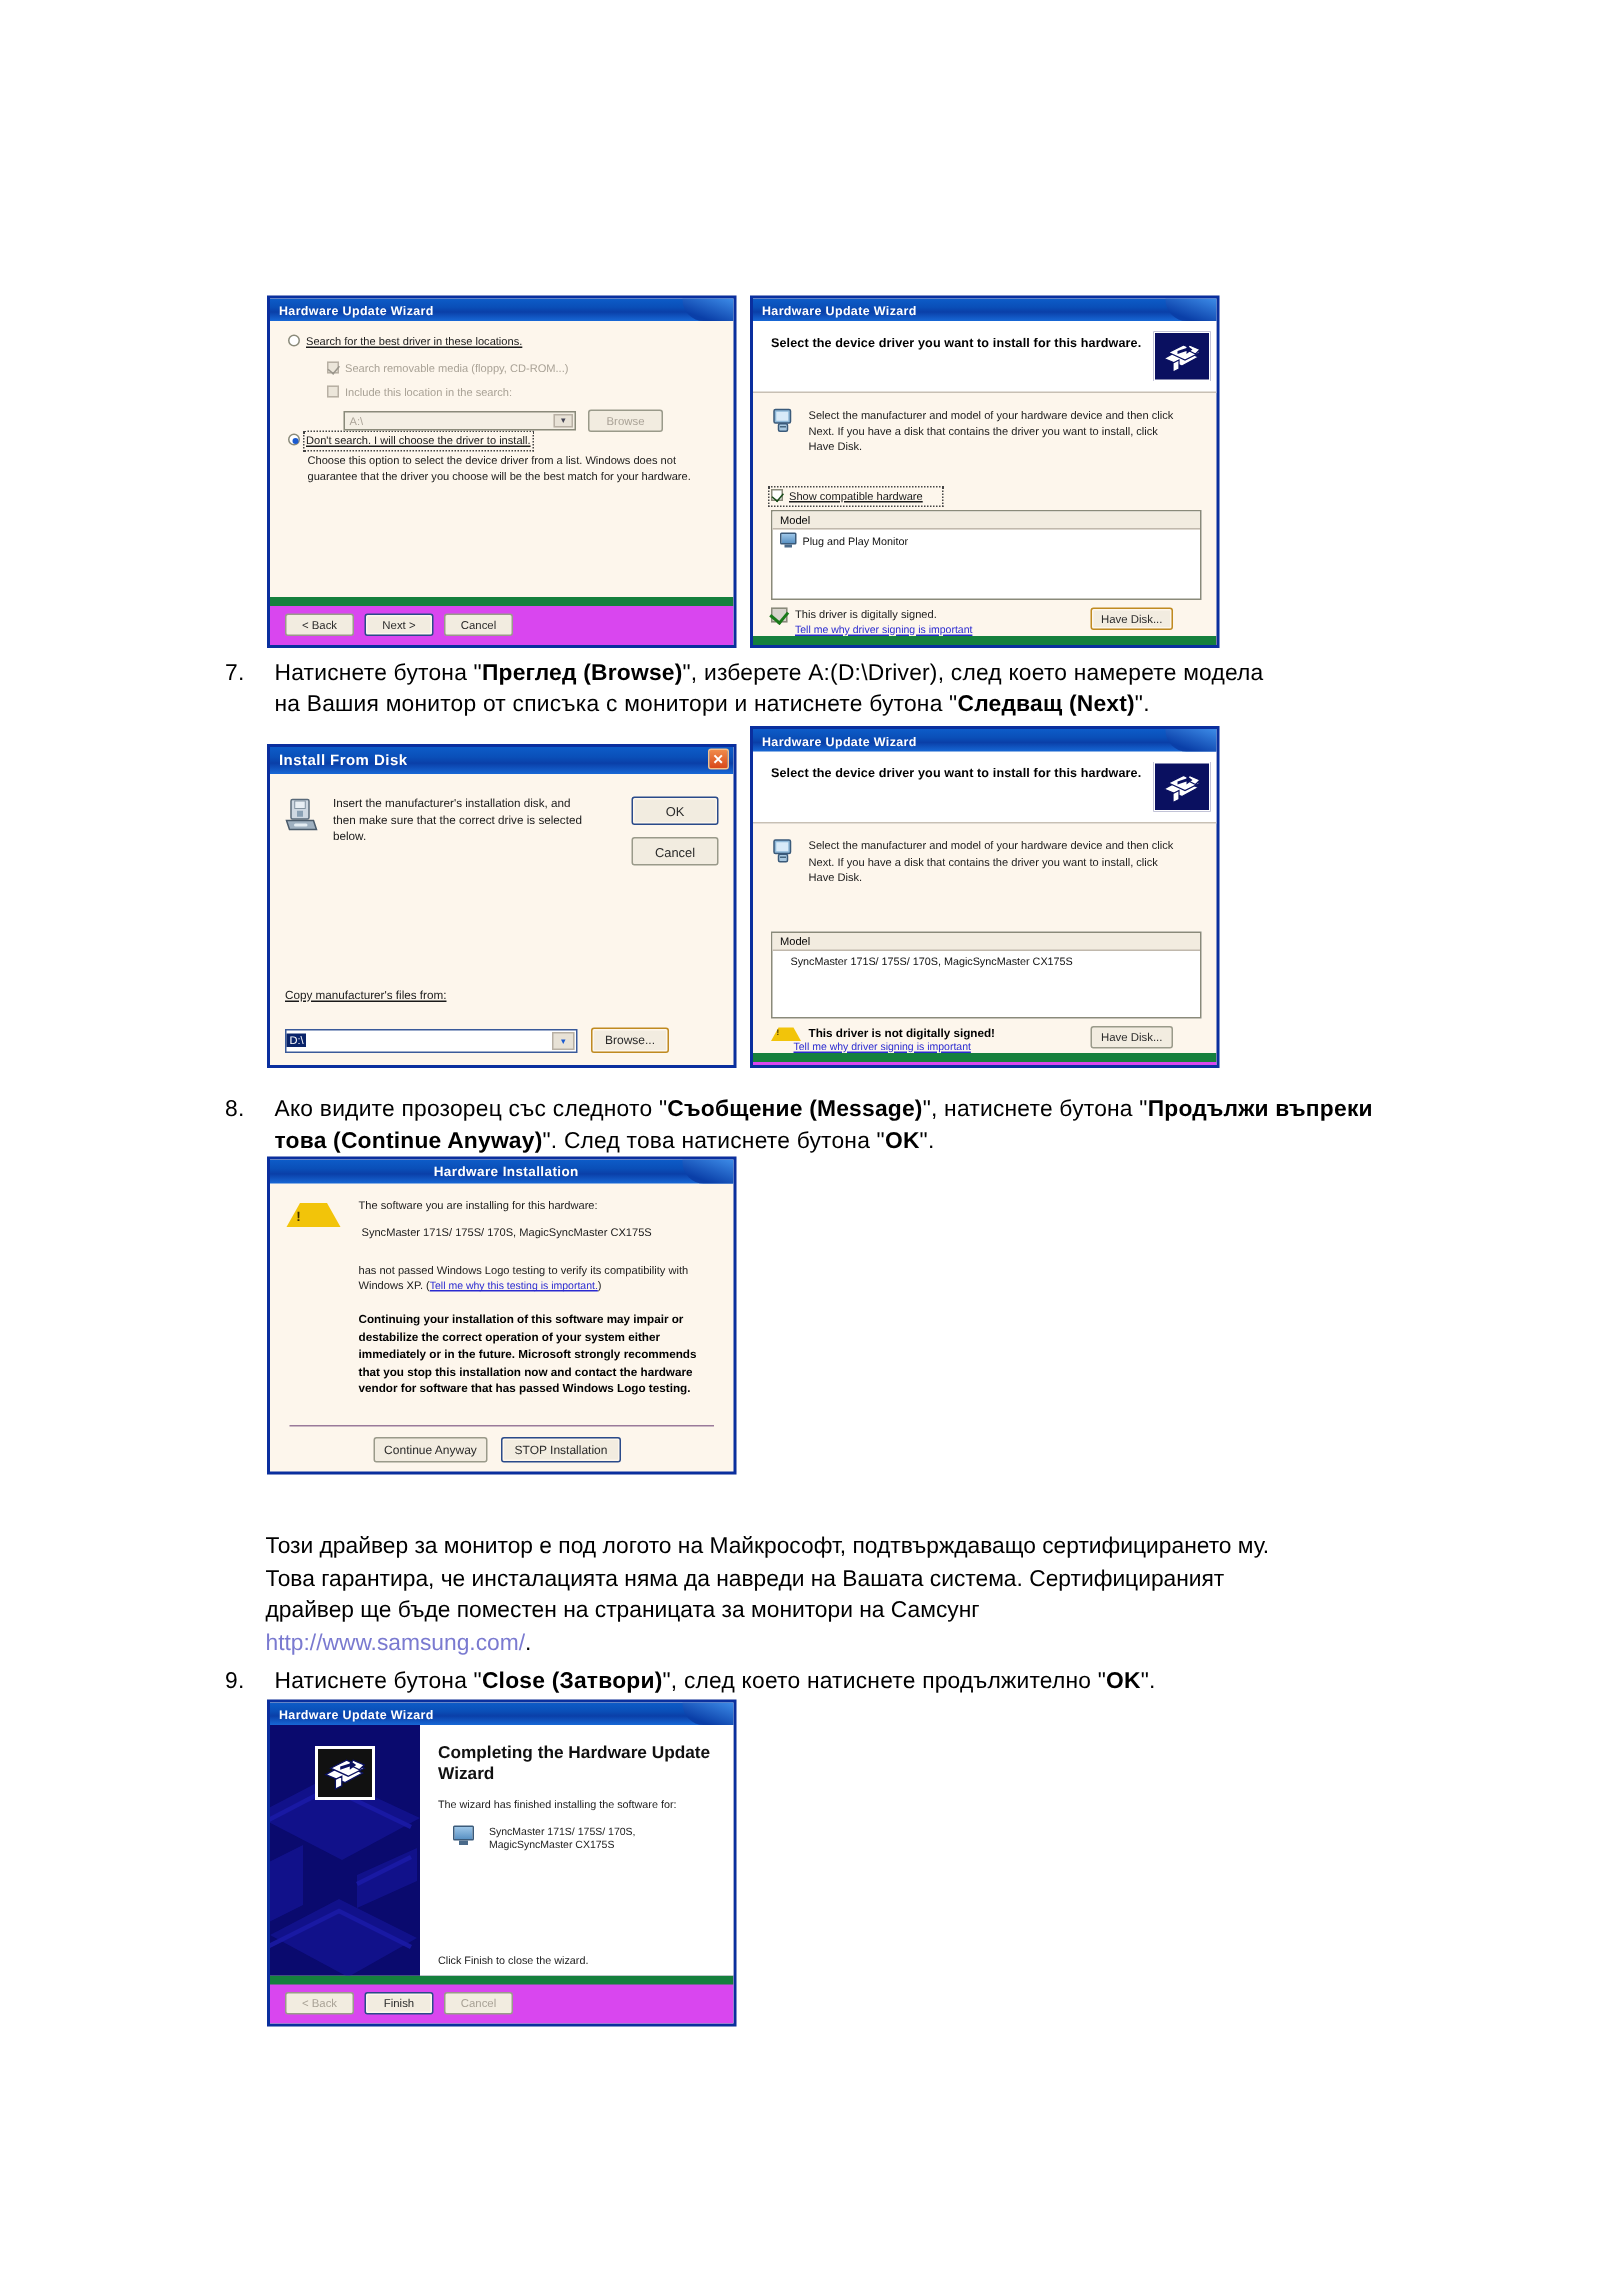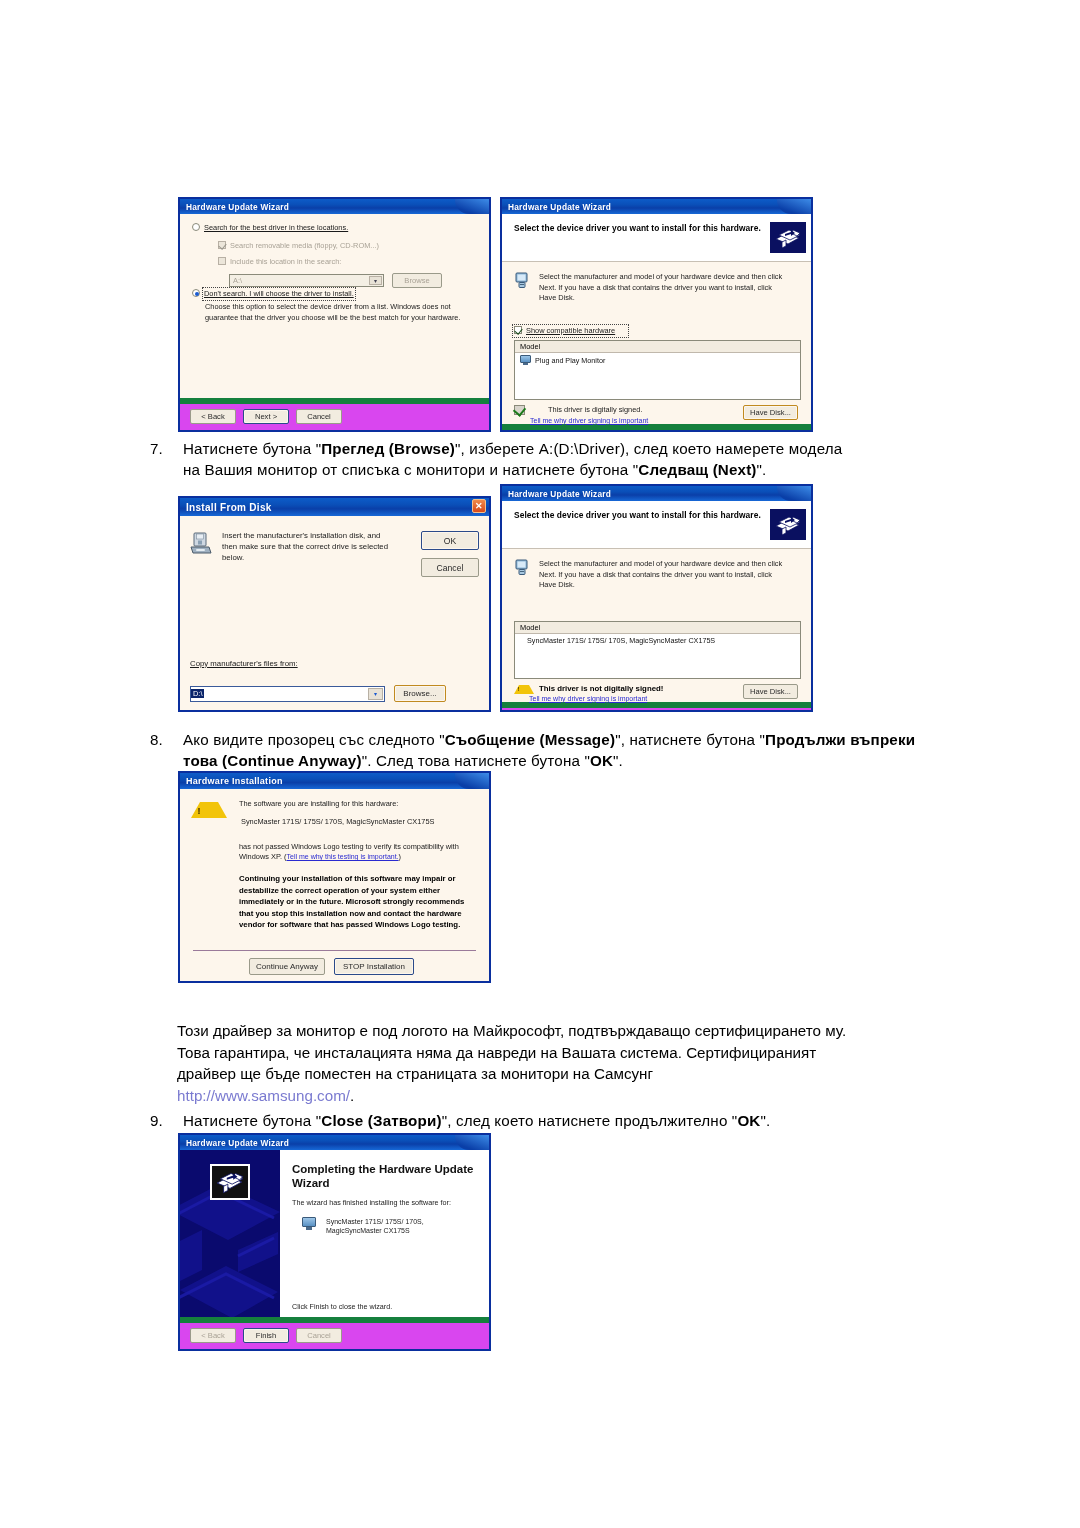--- a/index.html
+++ b/index.html
@@ -65,21 +65,21 @@
     display:flex;align-items:flex-start;justify-content:space-between;
     padding:7px 0 7px 12px;
   }
   .hdr .htxt{font-size:8.4px;font-weight:bold;color:#000;padding-top:2px;letter-spacing:0.01em;}
   .hdr .hicon{
     width:38px;height:33px;margin-right:4px;flex:0 0 38px;
     background:#0a1060;border:1px solid #fff;
     display:flex;align-items:center;justify-content:center;
     box-sizing:border-box;
   }
-  .body{flex:1 1 auto;padding:8px 12px 0 12px;position:relative;}
+  .body{flex:1 1 auto;padding:8px 28px 0 12px;position:relative;}
   .foot{
     flex:0 0 auto;border-top:6px solid #15803d;background:#d946ef;
     padding:5px 10px 6px 10px;display:flex;justify-content:flex-start;gap:7px;
   }
   .btn{
     min-width:46px;height:15px;box-sizing:border-box;
     border:1px solid #9a9a8a;border-radius:2px;
     background:#f2ece0;
     font-size:7.6px;color:#2a2a2a;
     display:flex;align-items:center;justify-content:center;
@@ -291,21 +291,21 @@
             <span class="mon">
                 <span class="scr"></span>
                 <span class="base"></span>
               </span>
             <span>Plug and Play Monitor</span>
           </div>
         </div>
 
         <div style="display:flex;justify-content:space-between;align-items:flex-start;margin-top:5px;">
           <div>
-            <div class="row" style="gap:23px;">
+            <div class="row" style="gap:5px;">
               <span class="sign-ic">
                   <span class="p"></span>
                   <span class="c"></span>
                 </span>
               <span class="t7">This driver is digitally signed.</span>
             </div>
             <div class="alink" style="margin:1px 0 0 16px;">Tell me why driver signing is important</div>
           </div>
           <div class="btn hl" style="width:55px;margin-right:1px;">Have Disk...</div>
         </div>
@@ -420,21 +420,21 @@
     </div>
   </div>
 
   <div class="step" style="left:150px;top:729px;width:780px;">
     <span class="num">8.</span>
     <span class="txt">Ако видите прозорец със следното "<b>Съобщение (Message)</b>", натиснете бутона "<b>Продължи въпреки това (Continue Anyway)</b>". След това натиснете бутона "<b>OK</b>".</span>
   </div>
 
   <div class="dlg" style="left:178px;top:771px;width:313px;height:212px;">
     <div class="frame">
-      <div class="title" style="height:16px;flex:0 0 16px;font-size:9px;">
+      <div class="title" style="height:16px;flex:0 0 16px;font-size:9px;justify-content:center;">
         <span>Hardware Installation</span>
         <span class="gloss"></span>
       </div>
       <div style="flex:1 1 auto;padding:10px 11px 6px 11px;display:flex;flex-direction:column;">
         <div style="display:flex;gap:12px;">
           <div class="warn-tri" style="margin-top:3px;"></div>
           <div style="width:235px;">
             <div class="t7" style="font-size:7.4px;">The software you are installing for this hardware:</div>
             <div class="t7" style="font-size:7.4px;margin-top:7px;padding-left:2px;">SyncMaster 171S/ 175S/ 170S, MagicSyncMaster CX175S</div>
             <div class="t7" style="font-size:7.4px;margin-top:15px;line-height:10px;">

